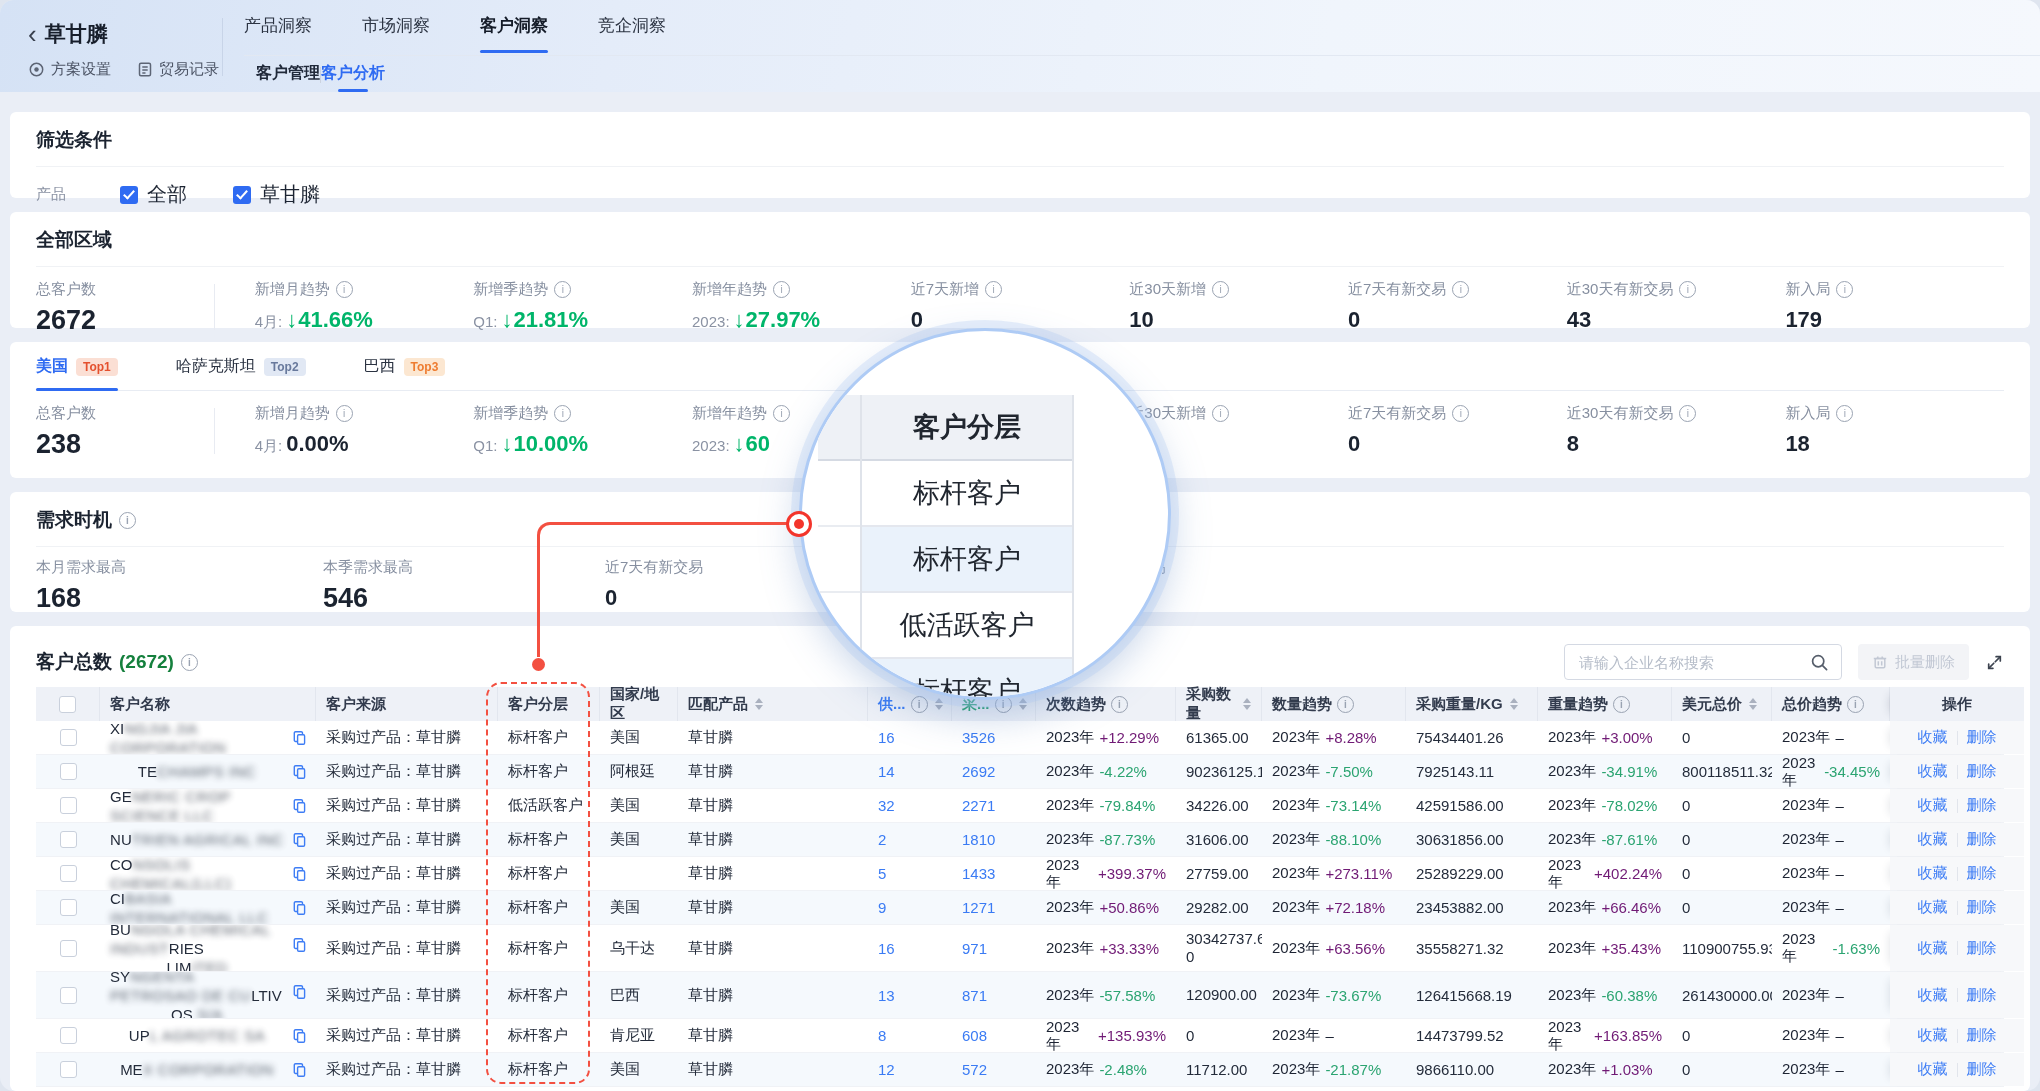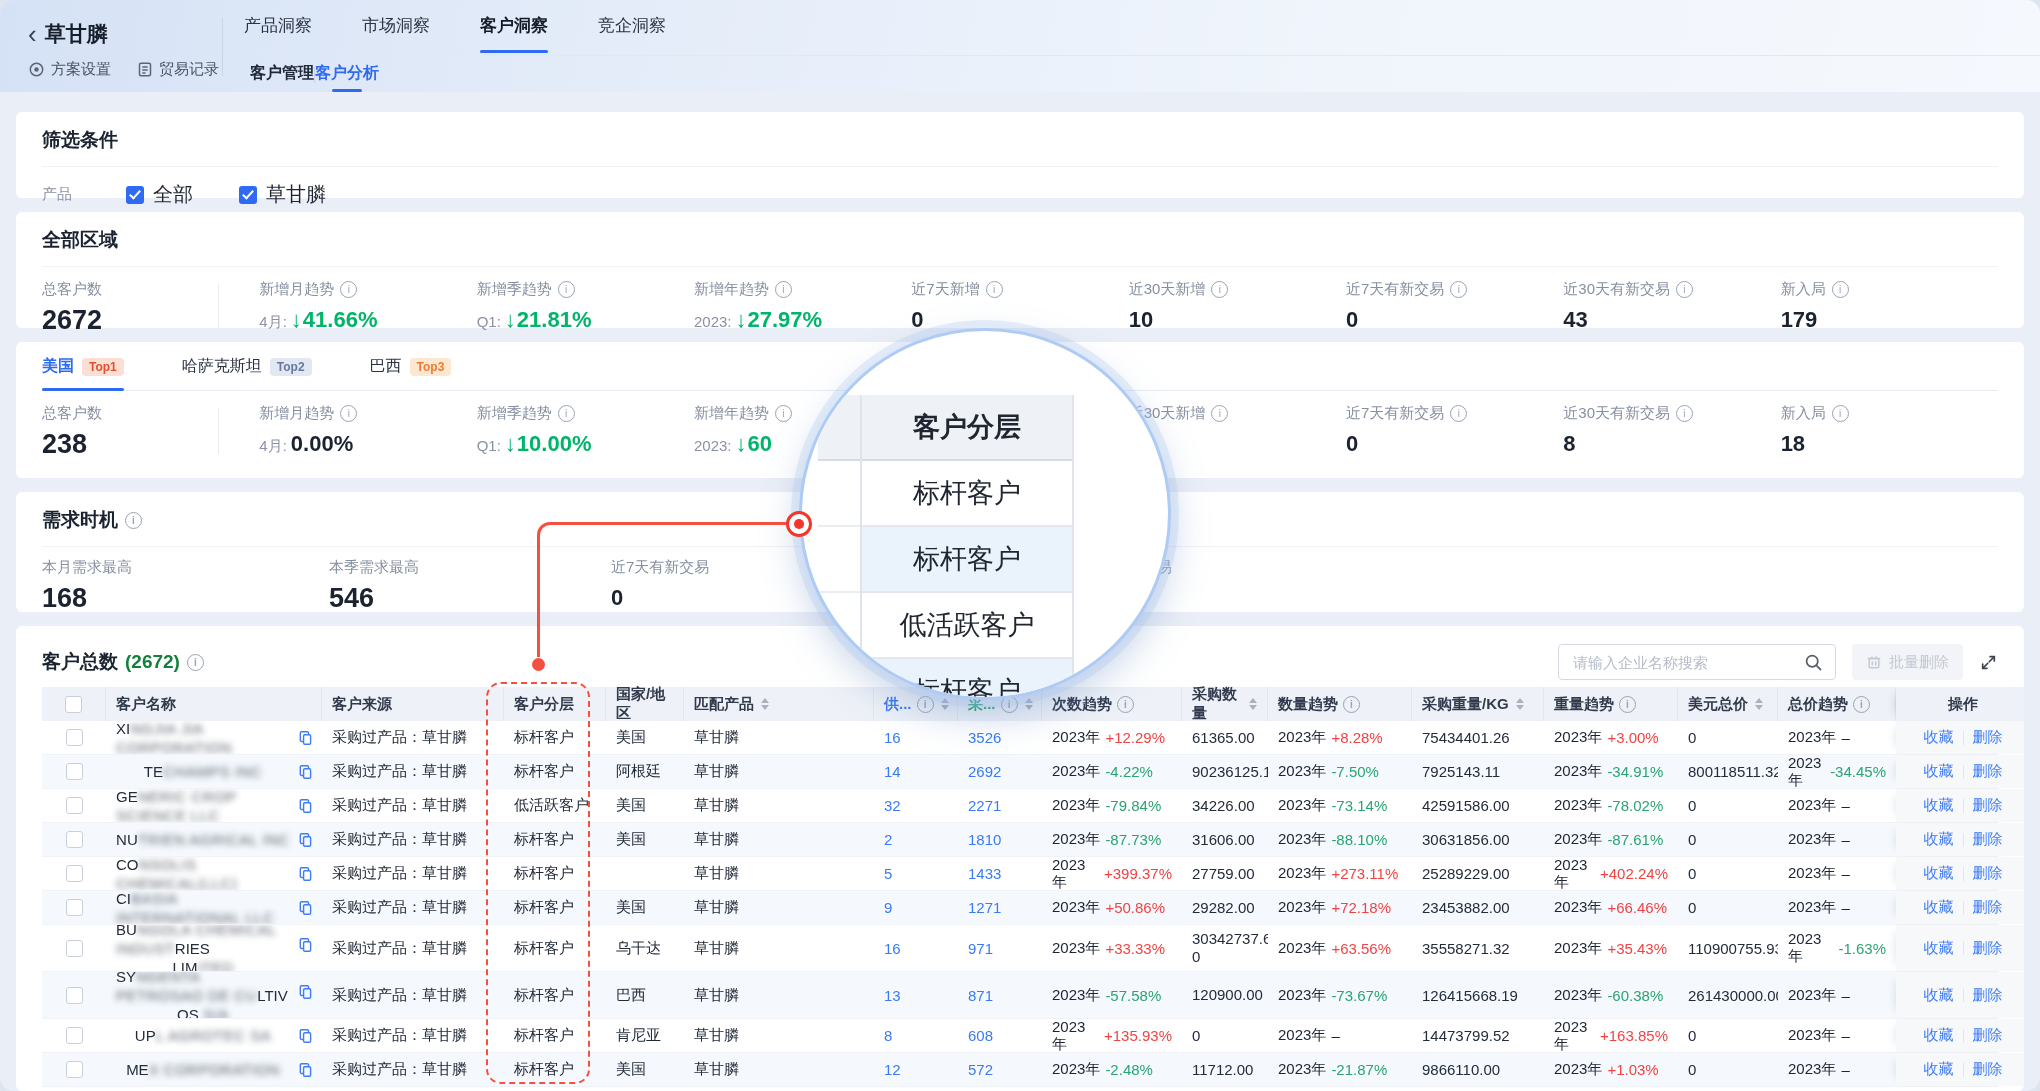--- a/index.html
+++ b/index.html
@@ -11,27 +11,27 @@
   .back{font-size:26px;color:#39404e;line-height:22px;cursor:pointer;}
   .pname{font-size:21px;font-weight:bold;color:#171e2b;}
   .hdr-actions{display:flex;gap:26px;margin-top:12px;}
   .hact{display:flex;align-items:center;gap:6px;font-size:15px;color:#4b5364;cursor:pointer;}
   .hdr-divider{position:absolute;left:222px;top:18px;width:1px;height:58px;background:#c8d4e8;}
   .tabs-main{position:absolute;left:244px;top:14px;display:flex;gap:50px;}
   .mtab{font-size:17px;color:#2b3342;padding-bottom:14px;cursor:pointer;position:relative;}
   .mtab.act{font-weight:bold;color:#141b28;}
   .mtab.act::after{content:'';position:absolute;left:0;right:0;bottom:-2px;height:3px;background:#2f6bf2;border-radius:2px;z-index:2;}
   .tabs-rule{position:absolute;left:244px;right:0;top:55px;height:1px;background:#e2e8f2;}
-  .tabs-sub{position:absolute;left:250px;top:63px;display:flex;align-items:center;gap:0;}
+  .tabs-sub{position:absolute;left:256px;top:63px;display:flex;align-items:center;gap:0;}
   .stab{font-size:16px;color:#20293a;font-weight:bold;padding-bottom:8px;cursor:pointer;position:relative;}
   .stab.act{color:#2f6bf2;}
   .stab.act::after{content:'';position:absolute;left:50%;transform:translateX(-50%);bottom:0;width:30px;height:3px;background:#2f6bf2;border-radius:2px;}
   .vline{width:1px;height:16px;background:#ccd3e0;margin-bottom:6px;}
   
-  .card{margin:0 16px;background:#fff;border-radius:6px;padding:0 26px;box-sizing:border-box;position:relative;}
+  .card{margin:0 10px;background:#fff;border-radius:6px;padding:0 26px;box-sizing:border-box;position:relative;}
   .c1{margin-top:20px;height:86px;}
   .c2{margin-top:14px;height:116px;}
   .c3{margin-top:14px;height:136px;}
   .c4{margin-top:14px;height:120px;}
   .c5{margin-top:14px;height:465px;overflow:hidden;}
   .ctitle{padding-top:15px;font-size:19px;font-weight:bold;color:#1b2330;display:flex;align-items:center;gap:7px;}
   .cdiv{height:1px;background:#f0f2f5;margin-top:13px;}
   
   .info{display:inline-flex;width:15px;height:15px;border:1px solid #9aa3b2;border-radius:50%;color:#9aa3b2;font-size:10px;align-items:center;justify-content:center;font-style:normal;flex:0 0 auto;}
   
@@ -88,21 +88,21 @@
   .tr.tall{height:46px;}
   .td{display:flex;align-items:center;font-size:15px;color:#242c3b;padding:0 10px;box-sizing:border-box;overflow:hidden;}
   .td.num-blue{color:#3a7bf4;}
   .td.c-ops{background:#f7f8fa;box-shadow:-8px 0 10px -8px rgba(31,41,61,.14);justify-content:center;gap:9px;}
   .chk{width:17px;height:17px;border:1.5px solid #c9d0dc;border-radius:3px;background:#fff;box-sizing:border-box;margin:0 auto;cursor:pointer;}
   .name-cell{display:flex;flex-direction:column;justify-content:center;line-height:19px;position:relative;padding-right:32px;}
   .blr{filter:blur(3.4px);opacity:.75;letter-spacing:.5px;}
   .cpy{position:absolute;right:9px;top:50%;transform:translateY(-50%);cursor:pointer;display:flex;}
   .tr.tall .cpy{top:12px;transform:none;}
   .trend .yr{color:#1d2433;margin-right:5px;}
-  .t-r{color:#ef4444;}
+  .t-r{color:#701a75;}
   .t-g{color:#2ba471;}
   .t-p{color:#1d2433;}
   .oplink{color:#3e7df5;font-size:15px;cursor:pointer;}
   .opsep{width:1px;height:14px;background:#e2e5ec;}
   .wrapnum{white-space:pre-line;line-height:18px;}
   
   .lens{position:absolute;left:799px;top:328px;width:372px;height:372px;border-radius:50%;background:#fff;border:3px solid #aecbf5;box-shadow:0 0 0 8px rgba(168,199,242,.28),0 16px 38px rgba(90,130,190,.35);overflow:hidden;z-index:30;box-sizing:border-box;}
   .lens-col{position:absolute;left:58px;top:64px;width:214px;bottom:0;border-left:2px solid #dfe3ea;border-right:2px solid #dfe3ea;box-sizing:border-box;}
   .lcell{height:64px;line-height:64px;text-align:center;font-size:27px;color:#20262f;border-bottom:2px solid #e4e7ee;}
   .lcell.hd{background:#eef1f6;font-weight:bold;border-bottom:2px solid #d5dae3;}

